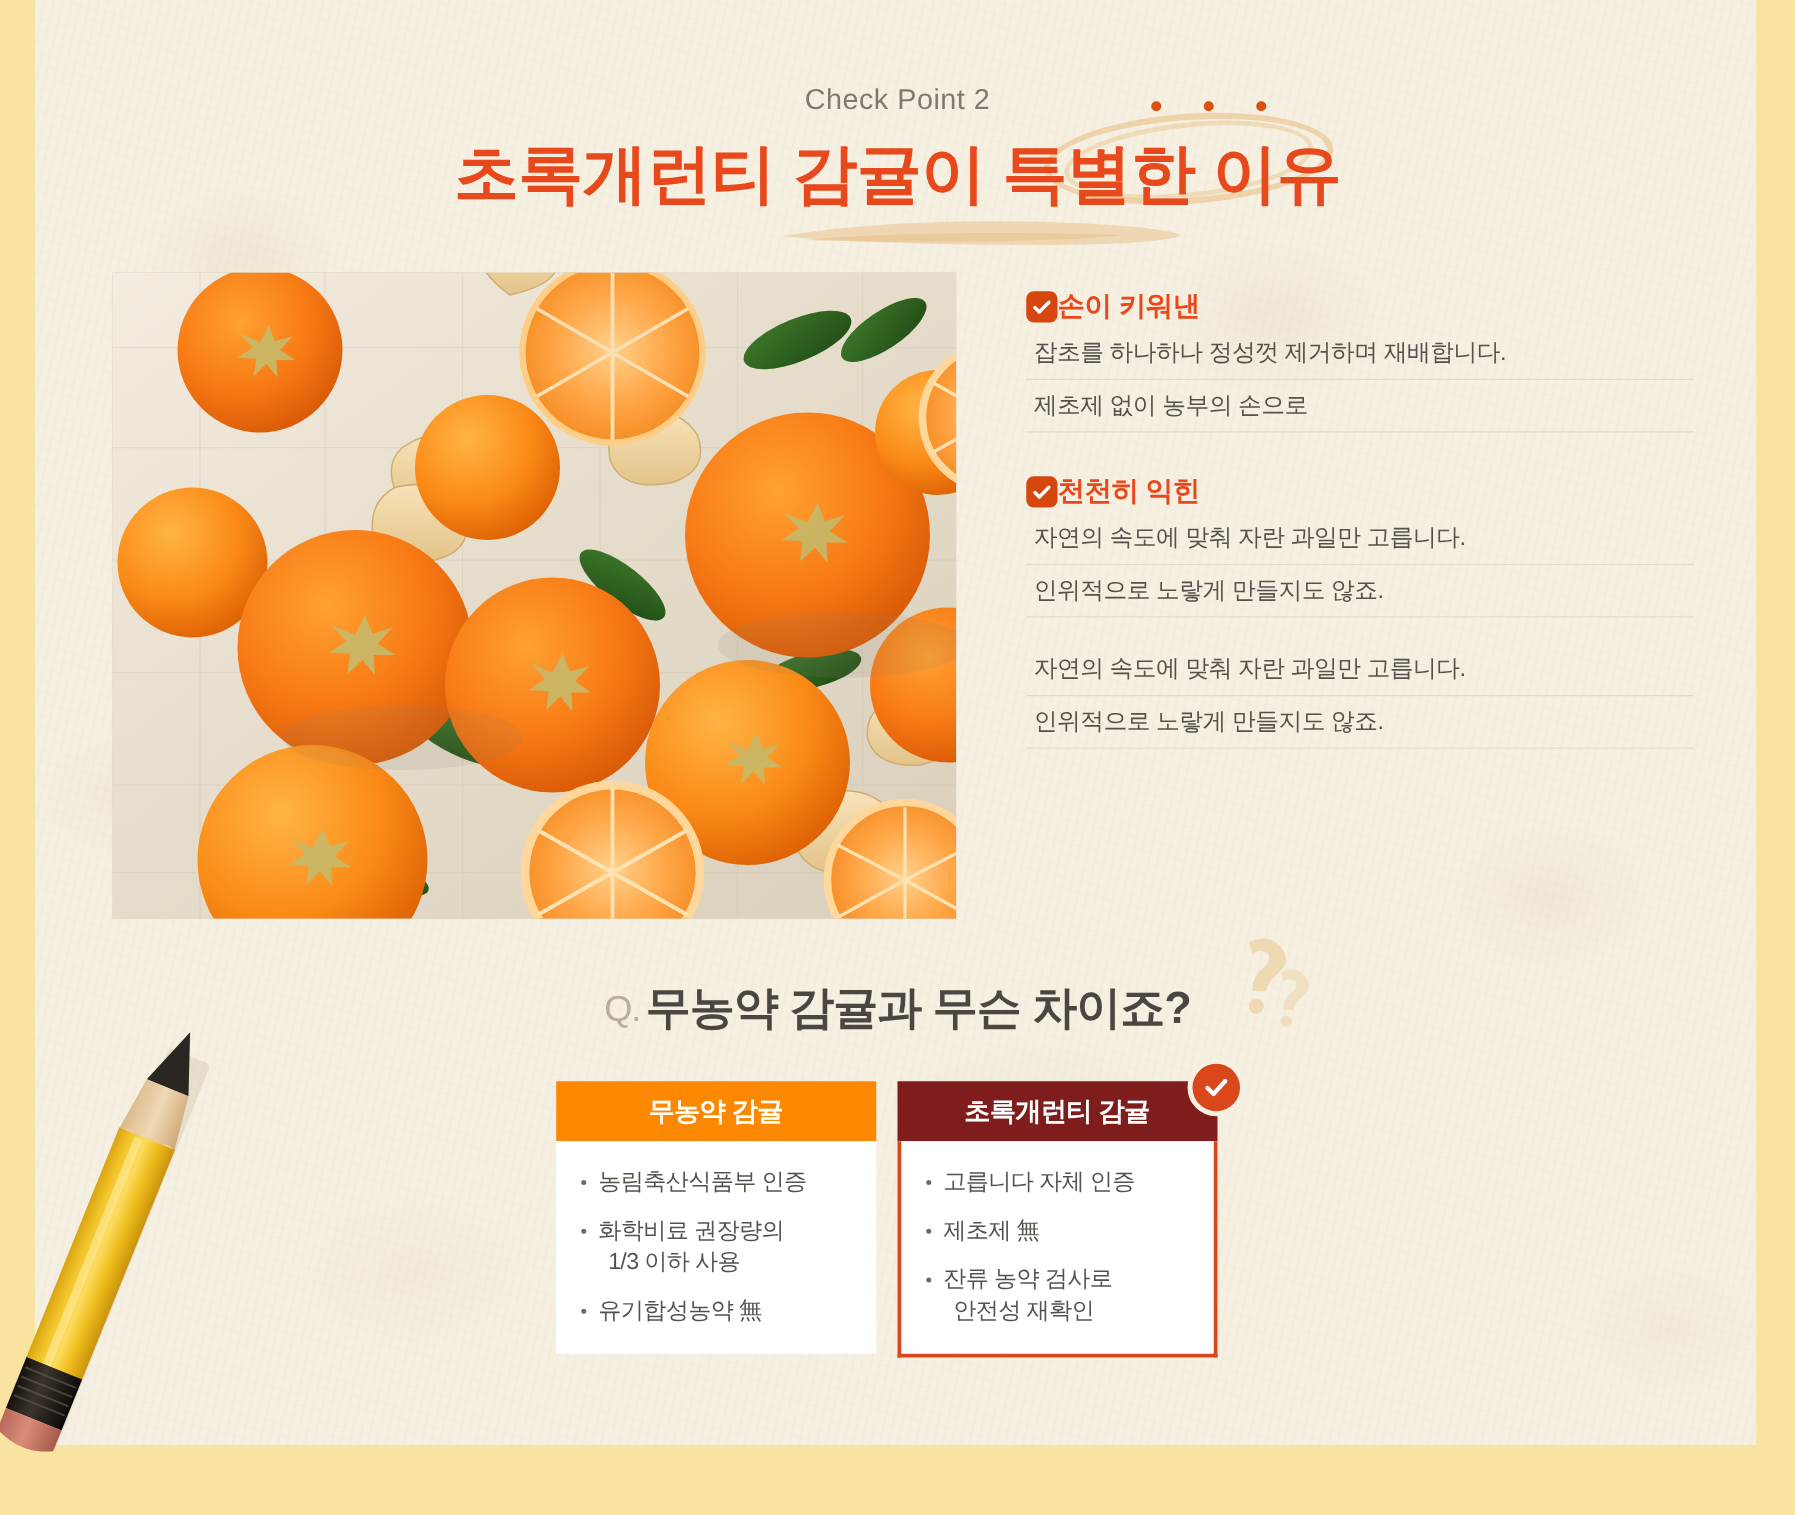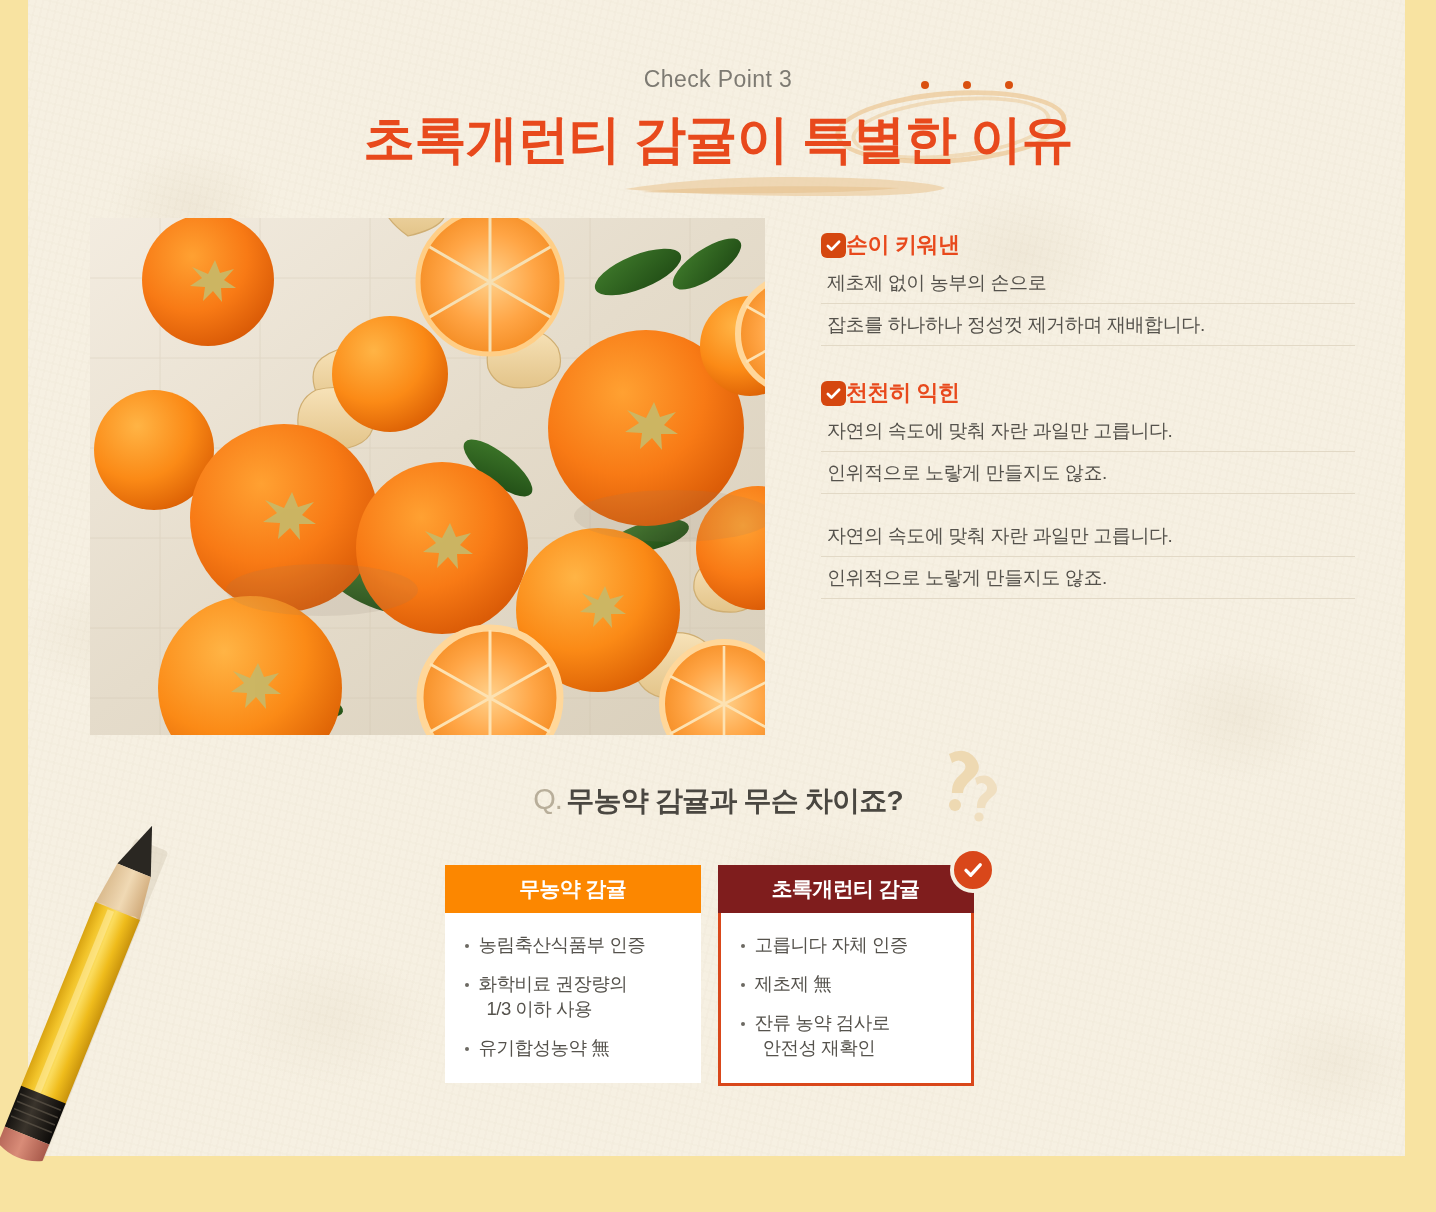--- a/index.html
+++ b/index.html
@@ -197,21 +197,21 @@
   }
   .q-inline { position: relative; display: inline-block; }
   .q-mark-small {
     font-size: 29px;
     font-weight: 400;
     color: #b8ae9a;
     letter-spacing: -1px;
     vertical-align: 1px;
   }
   .q-text {
-    font-size: 28px;
+    font-size: 36px;
     font-weight: 700;
     color: #4a4741;
     letter-spacing: -.8px;
   }
   .qdeco {
     position: absolute;
     left: 100%;
     top: -34px;
     margin-left: 12px;
     width: 84px; height: 76px;
@@ -303,21 +303,21 @@
   .pencil svg { width: 100%; height: 100%; display: block; }
 </style>
 </head>
 <body>
 
 <div class="page">
 
   <div class="paper"></div>
 
   <div class="header">
-    <div class="kicker">Check Point 3</div>
+    <div class="kicker">Check Point 2</div>
 
     <div class="title-wrap">
       <span class="circle-mark"></span>
       <span class="circle-mark inner"></span>
 
       <span class="dots">
         <i></i>
           <i></i>
           <i></i>
       </span>
@@ -454,22 +454,22 @@
 
       <div class="check-item">
         <div class="check-head">
           <span class="check-box">
             <svg viewBox="0 0 20 20" aria-hidden="true">
               <path d="M3.4 10.6 L7.6 14.8 L16.6 5.6" fill="none" stroke="#ffffff" stroke-width="3.2" stroke-linecap="round" stroke-linejoin="round"></path>
             </svg>
           </span>
           <span class="check-title">손이 키워낸</span>
         </div>
+        <div class="check-line">잡초를 하나하나 정성껏 제거하며 재배합니다.</div>
         <div class="check-line">제초제 없이 농부의 손으로</div>
-        <div class="check-line">잡초를 하나하나 정성껏 제거하며 재배합니다.</div>
       </div>
 
       <div class="check-item">
         <div class="check-head">
           <span class="check-box">
             <svg viewBox="0 0 20 20" aria-hidden="true">
               <path d="M3.4 10.6 L7.6 14.8 L16.6 5.6" fill="none" stroke="#ffffff" stroke-width="3.2" stroke-linecap="round" stroke-linejoin="round"></path>
             </svg>
           </span>
           <span class="check-title">천천히 익힌</span>

